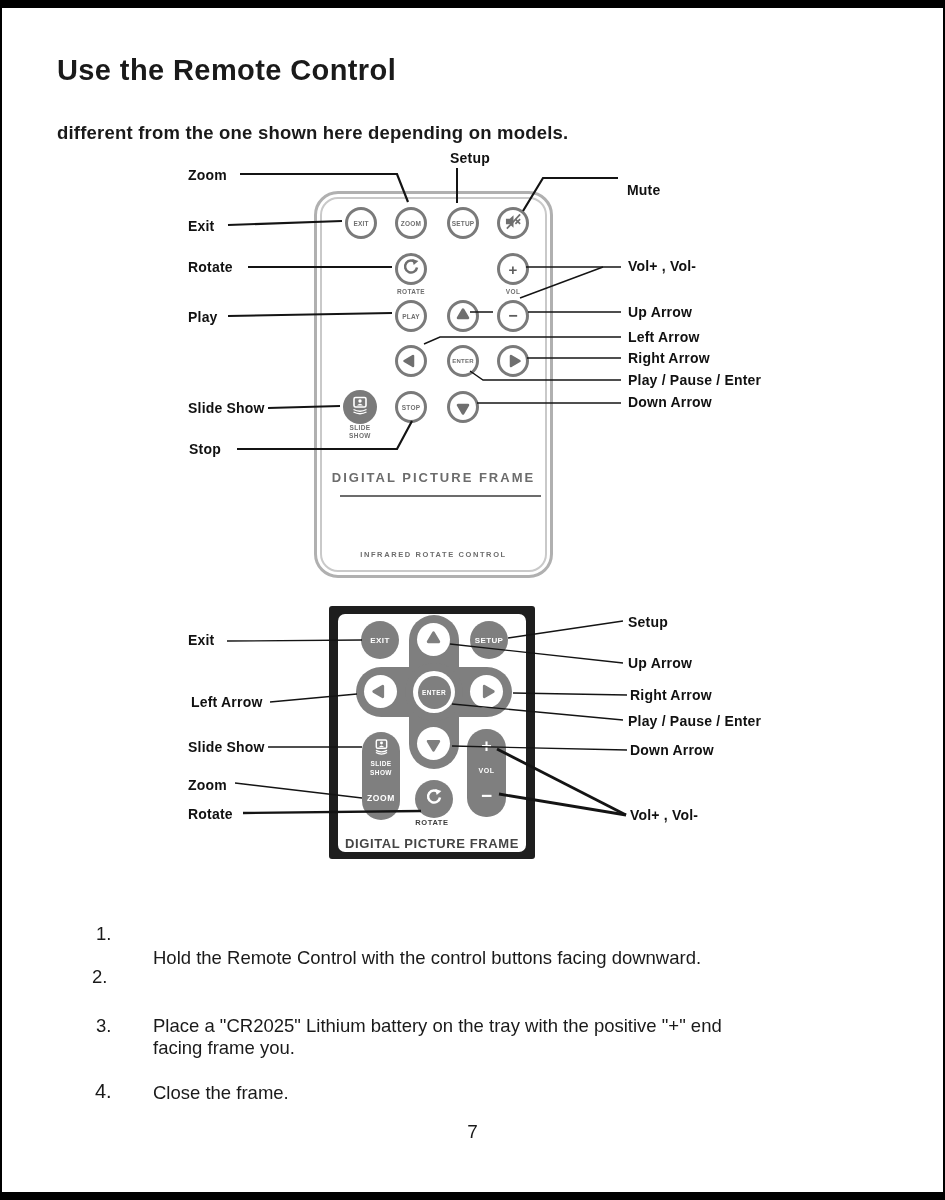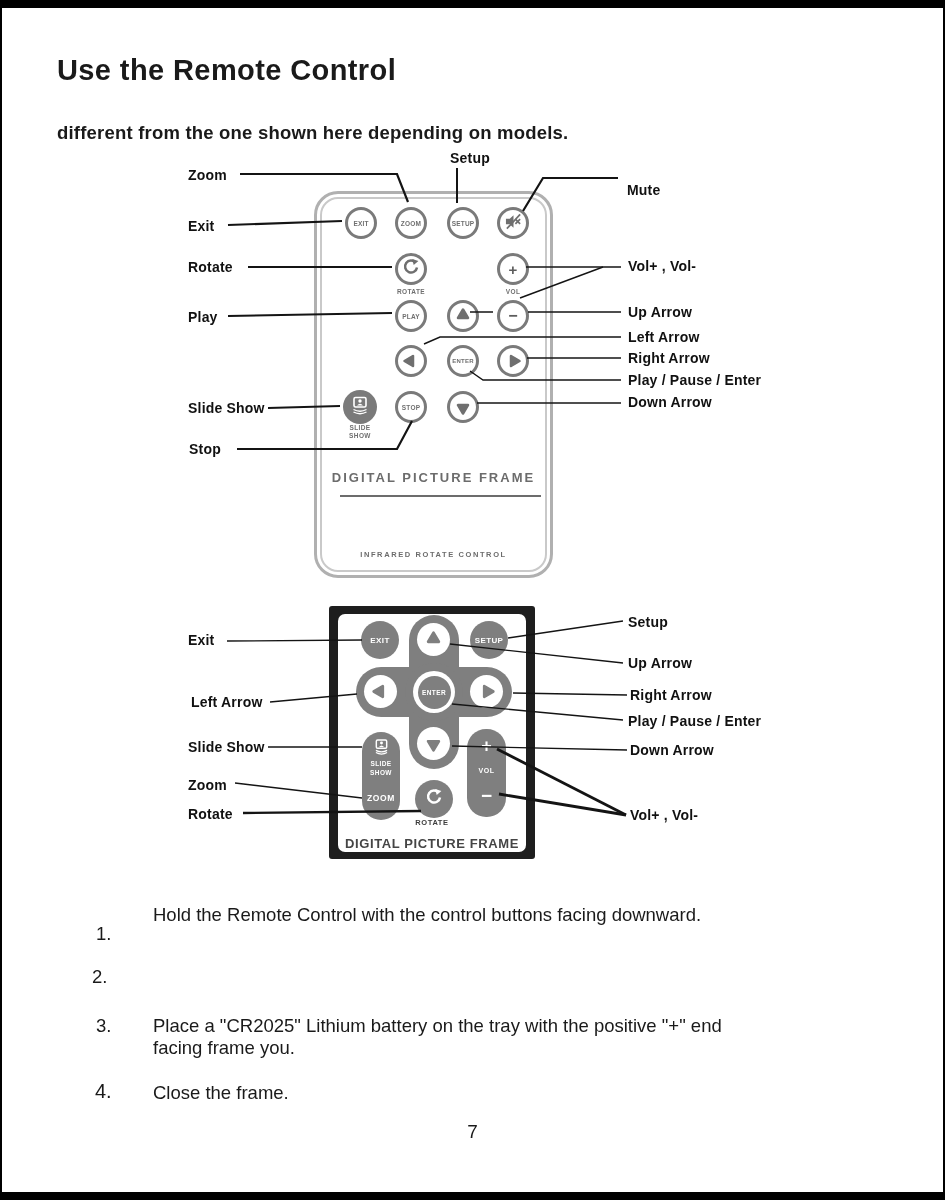--- a/index.html
+++ b/index.html
@@ -278,21 +278,21 @@
       <path d="M513,693 L627,695" stroke-width="1.3"></path>
       <path d="M452,704 L623,720" stroke-width="1.3"></path>
       <path d="M452,746 L627,750" stroke-width="1.3"></path>
       <path d="M497,749 L626,815" stroke-width="2.8"></path>
       <path d="M499,794 L626,815" stroke-width="2.8"></path>
     </g>
   </svg>
 
 
   <div class="stepnum" style="left:96px;top:923px;">1.</div>
-  <div class="steptxt" style="left:153px;top:904px;">Hold the Remote Control with the control buttons facing downward.</div>
+  <div class="steptxt" style="left:153px;top:947px;">Hold the Remote Control with the control buttons facing downward.</div>
 
   <div class="stepnum" style="left:92px;top:966px;">2.</div>
 
   <div class="stepnum" style="left:96px;top:1015px;">3.</div>
   <div class="steptxt" style="left:153px;top:1015px;">Place a "CR2025" Lithium battery on the tray with the positive "+" end</div>
   <div class="steptxt" style="left:153px;top:1037px;">facing frame you.</div>
 
   <div class="stepnum" style="left:95px;top:1080px;font-size:20px;">4.</div>
   <div class="steptxt" style="left:153px;top:1082px;">Close the frame.</div>
 

